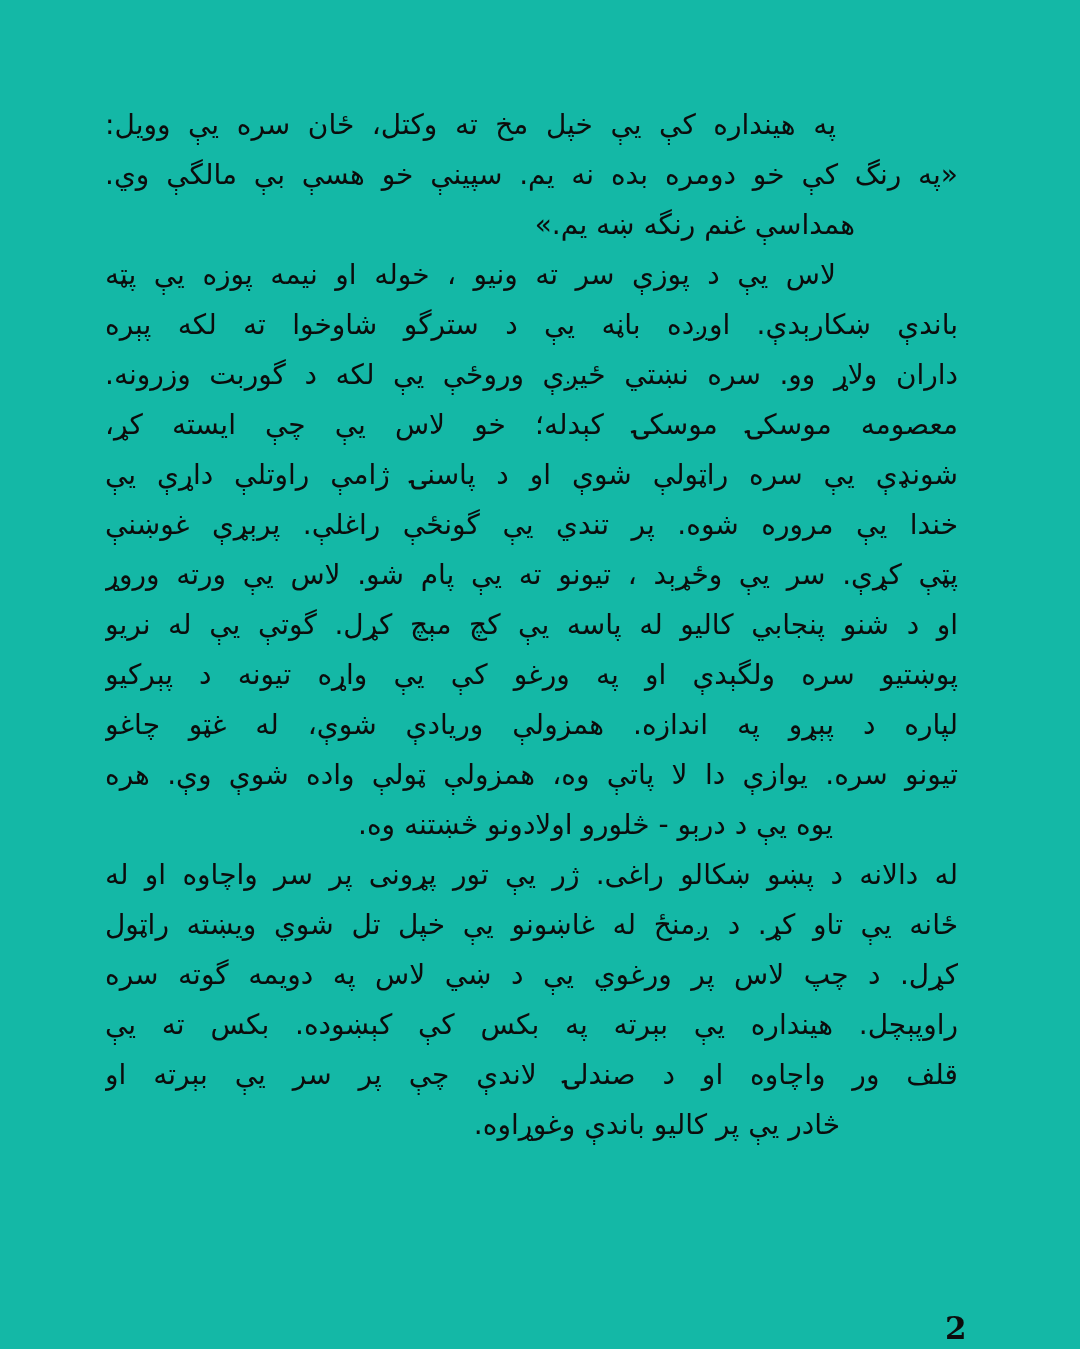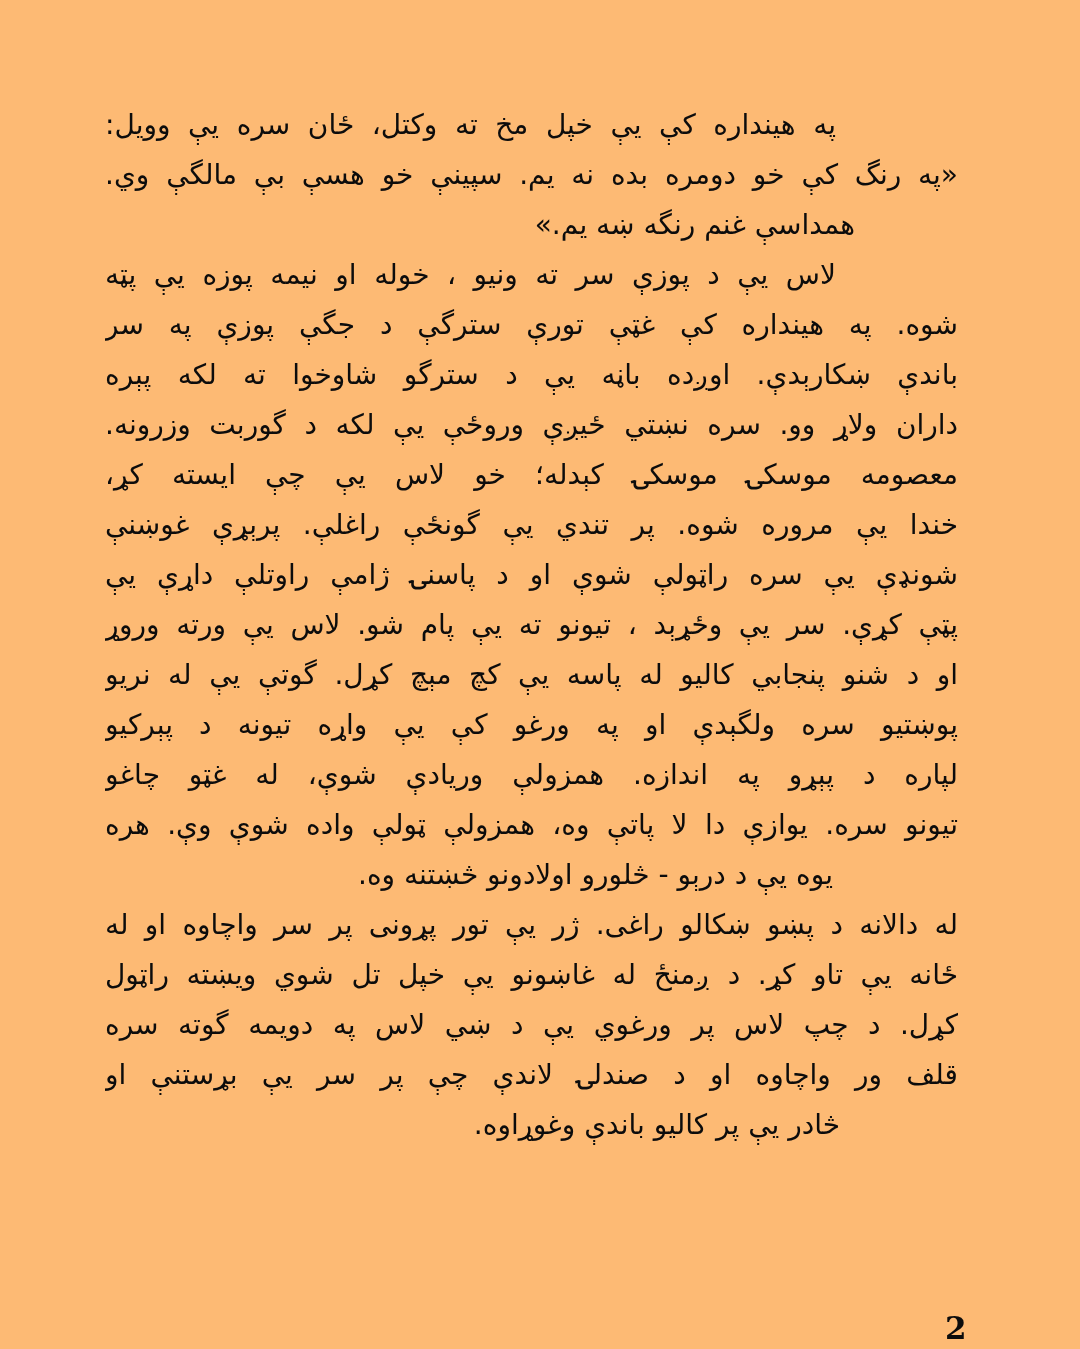--- a/index.html
+++ b/index.html
@@ -10,21 +10,21 @@
   body {
     width: 1080px;
     height: 1349px;
     position: relative;
     overflow: hidden;
     font-family: "DejaVu Sans", sans-serif;
   }
   .page {
     position: absolute;
     inset: 0;
-    background: #fdba74;
+    background: #14b8a6;
   }
   .text-block {
     position: absolute;
     top: 100px;
     left: 105px;
     width: 853px;
     direction: rtl;
     unicode-bidi: embed;
     color: #0c0c0c;
   }
@@ -64,34 +64,34 @@
 </head>
 <body>
 
 <div class="page">
 
   <div class="text-block">
     <div class="line indent-first">په هينداره کې يې خپل مخ ته وکتل، ځان سره يې وويل:</div>
     <div class="line full">«په رنگ کې خو دومره بده نه يم. سپينې خو هسې بې مالگې وي.</div>
     <div class="line end-a">همداسې غنم رنگه ښه يم.»</div>
     <div class="line indent-first">لاس يې د پوزې سر ته ونيو ، خوله او نيمه پوزه يې پټه</div>
-    <div class="line full">شوه. په هينداره کې غټې تورې سترگې د جگې پوزې په سر</div>
     <div class="line full">باندې ښکارېدې. اوږده باڼه يې د سترگو شاوخوا ته لکه پېره</div>
     <div class="line full">داران ولاړ وو. سره نښتي ځيږې وروځې يې لکه د گوربت وزرونه.</div>
     <div class="line full">معصومه موسکۍ موسکۍ کېدله؛ خو لاس يې چې ايسته کړ،</div>
+    <div class="line full">شونډې يې سره راټولې شوې او د پاسنۍ ژامې راوتلې داړې يې</div>
     <div class="line full">خندا يې مروره شوه. پر تندي يې گونځې راغلې. پرېړې غوښنې</div>
-    <div class="line full">شونډې يې سره راټولې شوې او د پاسنۍ ژامې راوتلې داړې يې</div>
     <div class="line full">پټې کړې. سر يې وځړېد ، تيونو ته يې پام شو. لاس يې ورته وروړ</div>
     <div class="line full">او د شنو پنجابي کاليو له پاسه يې کچ مېچ کړل. گوتې يې له نريو</div>
     <div class="line full">پوښتيو سره ولگېدې او په ورغو کې يې واړه تيونه د پېرکيو</div>
     <div class="line full">لپاره د پېړو په اندازه. همزولې وريادې شوې، له غټو چاغو</div>
     <div class="line full">تيونو سره. يوازې دا لا پاتې وه، همزولې ټولې واده شوې وې. هره</div>
     <div class="line end-b">يوه يې د درېو - څلورو اولادونو څښتنه وه.</div>
     <div class="line full">له دالانه د پښو ښکالو راغی. ژر يې تور پړونی پر سر واچاوه او له</div>
     <div class="line full">ځانه يې تاو کړ. د ږمنځ له غاښونو يې خپل تل شوي ويښته راټول</div>
     <div class="line full">کړل. د چپ لاس پر ورغوي يې د ښي لاس په دويمه گوته سره</div>
-    <div class="line full">قلف ور واچاوه او د صندلۍ لاندې چې پر سر يې بړستنې او</div>
+    <div class="line full">راوپېچل. هينداره يې بېرته په بکس کې کېښوده. بکس ته يې</div>
+    <div class="line full">قلف ور واچاوه او د صندلۍ لاندې چې پر سر يې بېرته او</div>
     <div class="line end-c">څادر يې پر کاليو باندې وغوړاوه.</div>
   </div>
 
   <div class="page-number">2</div>
 
 </div>
 
 </body></html>

